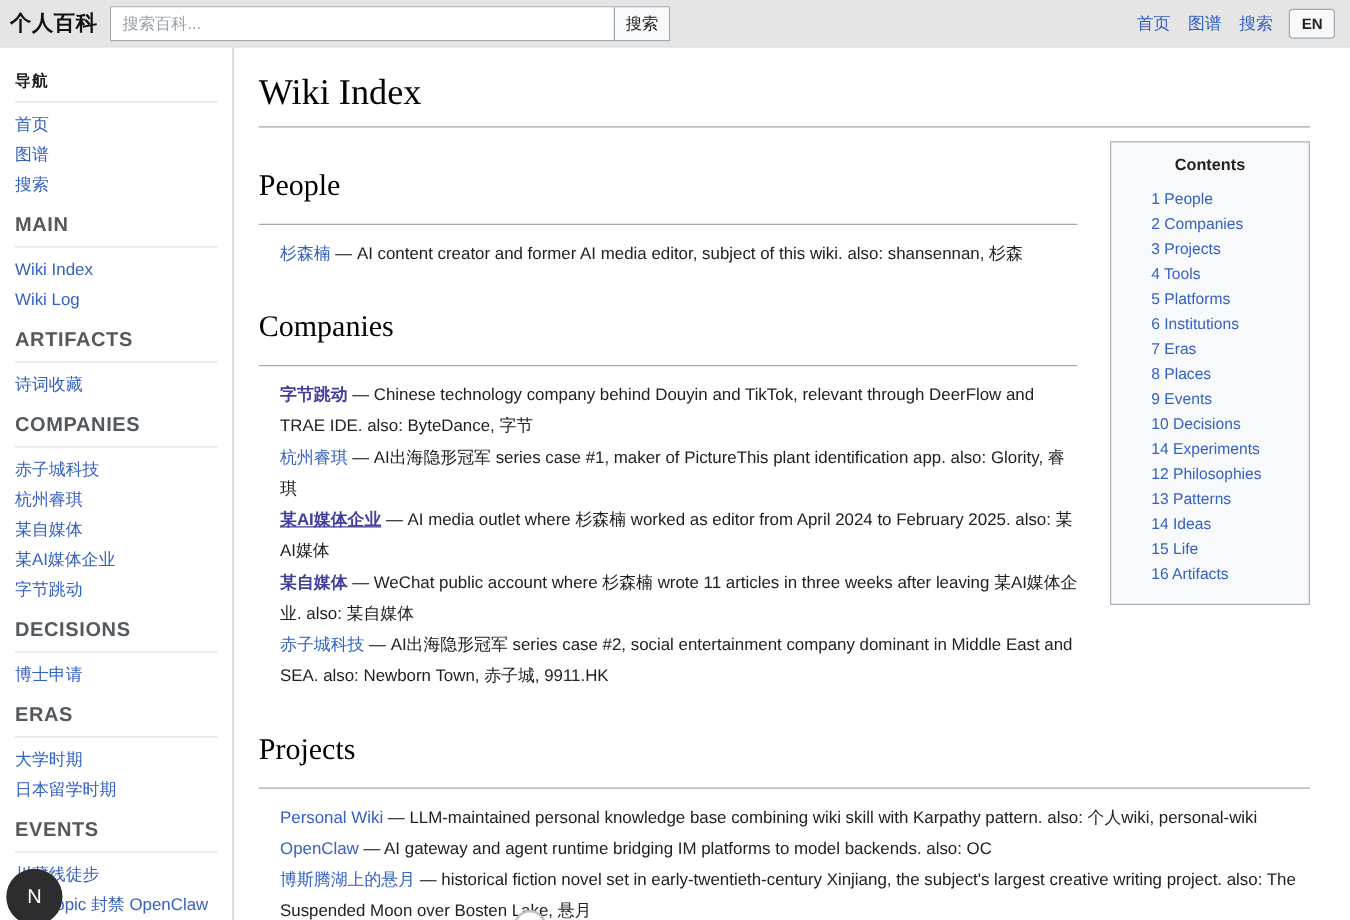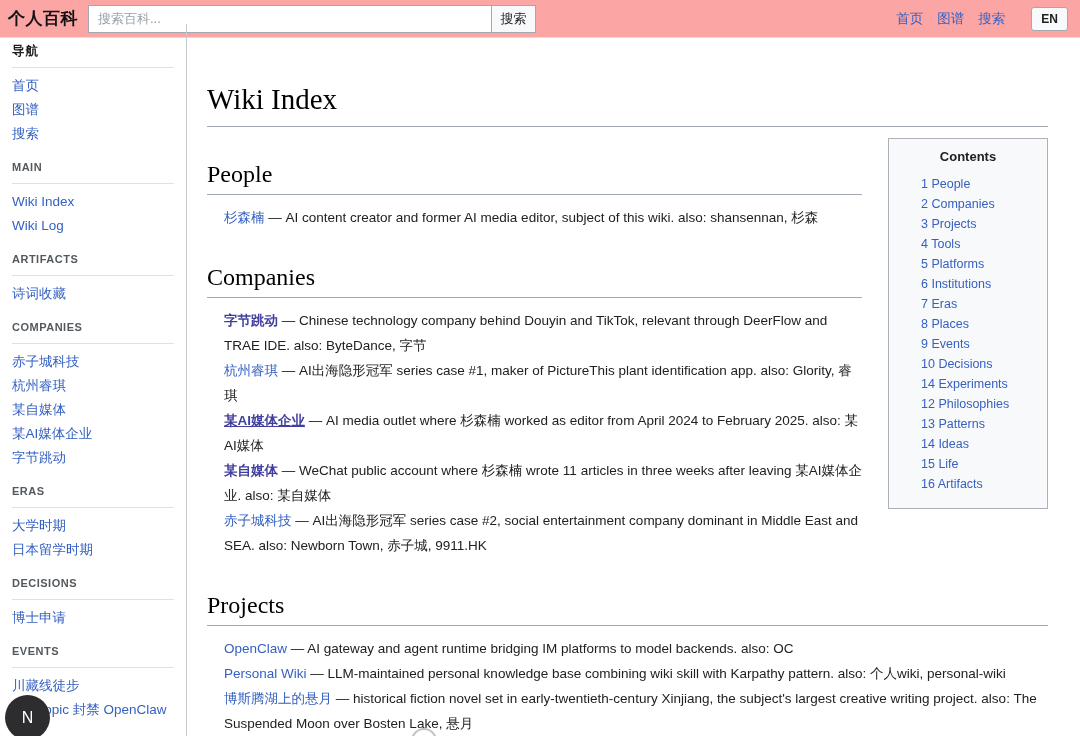--- a/index.html
+++ b/index.html
@@ -12,21 +12,21 @@
   }
   a { text-decoration: none; cursor: pointer; }
 
   
   .header {
     height: 38px;
     display: flex;
     align-items: center;
     padding: 0 12px 0 8px;
     border-bottom: 1px solid #dcdfe3;
-    background: #fca5a5;
+    background: #e5e5e5;
   }
   .logo {
     font-size: 17px;
     font-weight: 700;
     color: #111;
     letter-spacing: 0.5px;
     white-space: nowrap;
   }
   .search-form {
     display: flex;
@@ -54,42 +54,42 @@
     background: #f8f9fa;
     font-size: 13px;
     font-family: inherit;
     color: #202122;
     cursor: pointer;
   }
   .header-spacer { flex: 1; }
   .header-nav { display: flex; align-items: center; gap: 14px; }
   .header-nav a { color: #3561c2; font-size: 13.5px; }
   .lang-btn {
-    margin-left: 26px;
+    margin-left: 13px;
     padding: 4px 9px;
     border: 1px solid #a2a9b1;
     border-radius: 3px;
     background: #f8f9fa;
     font-size: 12px;
     font-weight: 700;
     font-family: inherit;
     color: #202122;
     cursor: pointer;
   }
 
   
-  .page-body { display: flex; height: 698px; align-items: flex-end; }
+  .page-body { display: flex; height: 698px; }
   .sidebar {
     width: 187px;
     border-right: 1px solid #c6c9cd;
     padding: 20px 12px 0 12px;
     flex-shrink: 0;
   }
   .sb-title {
-    font-size: 11px;
+    font-size: 16px;
     font-weight: 700;
     color: #54595d;
     letter-spacing: 0.5px;
     line-height: 14px;
   }
   .sb-title-cjk { font-size: 12.5px; color: #1b1c1d; letter-spacing: 1px; }
   .sb-divider { border-bottom: 1px solid #dfe1e4; margin: 9px 0 6px 0; }
   .sb-link {
     display: block;
     color: #3561c2;
@@ -114,21 +114,21 @@
     color: #000;
     padding-bottom: 10px;
     border-bottom: 1px solid #a2a9b1;
   }
   .content-section h2 {
     font-family: "Liberation Serif", "DejaVu Serif", serif;
     font-size: 24px;
     font-weight: 400;
     color: #000;
     margin-top: 34px;
-    padding-bottom: 6px;
+    padding-bottom: 16px;
     border-bottom: 1px solid #a2a9b1;
   }
   .content-section.narrow { margin-right: 186px; }
   .entries { margin: 10px 0 0 17px; }
   .entry {
     font-size: 13.5px;
     line-height: 25px;
     color: #202122;
   }
   .entry-link { color: #3561c2; }
@@ -231,29 +231,29 @@
       <div class="sb-section">
         <div class="sb-title">COMPANIES</div>
         <div class="sb-divider"></div>
         <a class="sb-link">赤子城科技</a>
         <a class="sb-link">杭州睿琪</a>
         <a class="sb-link">某自媒体</a>
         <a class="sb-link">某AI媒体企业</a>
         <a class="sb-link">字节跳动</a>
       </div>
       <div class="sb-section">
+        <div class="sb-title">DECISIONS</div>
+        <div class="sb-divider"></div>
+        <a class="sb-link">博士申请</a>
+      </div>
+      <div class="sb-section">
         <div class="sb-title">ERAS</div>
         <div class="sb-divider"></div>
         <a class="sb-link">大学时期</a>
         <a class="sb-link">日本留学时期</a>
-      </div>
-      <div class="sb-section">
-        <div class="sb-title">DECISIONS</div>
-        <div class="sb-divider"></div>
-        <a class="sb-link">博士申请</a>
       </div>
       <div class="sb-section">
         <div class="sb-title">EVENTS</div>
         <div class="sb-divider"></div>
         <a class="sb-link">川藏线徒步</a>
         <a class="sb-link">Anthropic 封禁 OpenClaw</a>
       </div>
     </div>
 
   <div class="main">
@@ -294,22 +294,22 @@
             <div class="entry"><a class="entry-link visited">字节跳动</a><span class="entry-desc"> — Chinese technology company behind Douyin and TikTok, relevant through DeerFlow and TRAE IDE. also: ByteDance, 字节</span></div>
             <div class="entry"><a class="entry-link">杭州睿琪</a><span class="entry-desc"> — AI出海隐形冠军 series case #1, maker of PictureThis plant identification app. also: Glority, 睿琪</span></div>
             <div class="entry"><a class="entry-link visited underline">某AI媒体企业</a><span class="entry-desc"> — AI media outlet where 杉森楠 worked as editor from April 2024 to February 2025. also: 某AI媒体</span></div>
             <div class="entry"><a class="entry-link visited">某自媒体</a><span class="entry-desc"> — WeChat public account where 杉森楠 wrote 11 articles in three weeks after leaving 某AI媒体企业. also: 某自媒体</span></div>
             <div class="entry"><a class="entry-link">赤子城科技</a><span class="entry-desc"> — AI出海隐形冠军 series case #2, social entertainment company dominant in Middle East and SEA. also: Newborn Town, 赤子城, 9911.HK</span></div>
           </div>
         </section>
         <section class="content-section">
           <h2>Projects</h2>
           <div class="entries">
+            <div class="entry"><a class="entry-link">Personal Wiki</a><span class="entry-desc"> — LLM-maintained personal knowledge base combining wiki skill with Karpathy pattern. also: 个人wiki, personal-wiki</span></div>
             <div class="entry"><a class="entry-link">OpenClaw</a><span class="entry-desc"> — AI gateway and agent runtime bridging IM platforms to model backends. also: OC</span></div>
-            <div class="entry"><a class="entry-link">Personal Wiki</a><span class="entry-desc"> — LLM-maintained personal knowledge base combining wiki skill with Karpathy pattern. also: 个人wiki, personal-wiki</span></div>
             <div class="entry"><a class="entry-link">博斯腾湖上的悬月</a><span class="entry-desc"> — historical fiction novel set in early-twentieth-century Xinjiang, the subject's largest creative writing project. also: The Suspended Moon over Bosten Lake, 悬月</span></div>
           </div>
         </section>
       </div>
   </div>
 </div>
 
 <div class="avatar">
   <span>N</span>
 </div>

